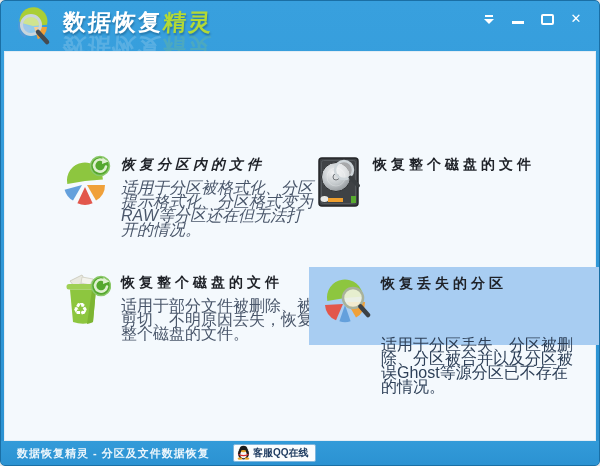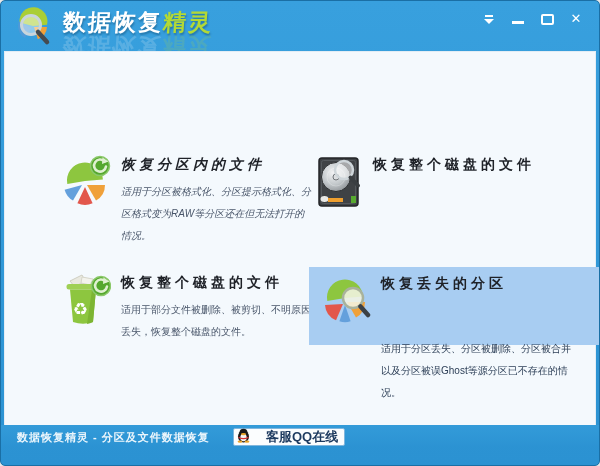--- a/index.html
+++ b/index.html
@@ -32,29 +32,29 @@
   .max-glyph{width:13px;height:11px;border:2px solid #fff;border-radius:2px;}
   .close-glyph{color:#fff;font-size:13px;font-weight:bold;line-height:14px;}
   
   .content{position:absolute;left:3px;right:3px;top:50px;bottom:24px;
     background:#f4f9fd;border:1px solid #e3edf5;}
   .panel{position:absolute;width:250px;display:flex;gap:10px;padding:6px 6px;cursor:pointer;}
   .panel.highlight{background:#a8cdf2;width:298px;height:78px;padding-left:14px;}
   .icon-wrap{width:48px;height:58px;flex-shrink:0;}
   .ptext{flex:1;padding-top:2px;}
   .panel-title{font-size:14px;font-weight:bold;letter-spacing:4px;color:#1f2228;margin:0 0 7px 0;}
-  .panel-desc{font-size:10px;line-height:22px;color:#49566a;width:192px;}
+  .panel-desc{font-size:16px;line-height:14px;color:#49566a;width:192px;}
   .panel.highlight .panel-desc{color:#2e4058;margin-top:45px;}
   
-  .statusbar{position:absolute;left:0;bottom:16px;width:100%;height:24px;
+  .statusbar{position:absolute;left:0;bottom:0;width:100%;height:24px;
     background:linear-gradient(#339bd9,#2b92d2);display:flex;align-items:center;}
   .status-text{margin-left:16px;font-size:11px;font-weight:bold;letter-spacing:1px;color:#ecf6fc;}
-  .qq-btn{position:absolute;left:232px;top:3px;height:18px;display:flex;align-items:center;gap:16px;
+  .qq-btn{position:absolute;left:232px;top:3px;height:18px;display:flex;align-items:center;gap:3px;
     background:#fbfdfe;border:1px solid #7fb6dd;border-radius:2px;padding:0 6px 0 3px;cursor:pointer;
-    font-size:13px;font-weight:bold;color:#1d3a5f;}
+    font-size:10px;font-weight:bold;color:#1d3a5f;}
 </style>
 </head>
 <body>
 
 <div class="window">
 
   <div class="titlebar">
     <div class="logo">
       <svg width="42" height="40" viewBox="0 0 42 40">
         <path d="M20,19 L6.5,15.4 A14,14 0 1 1 34,17.8 Z" fill="#aace35"></path>

